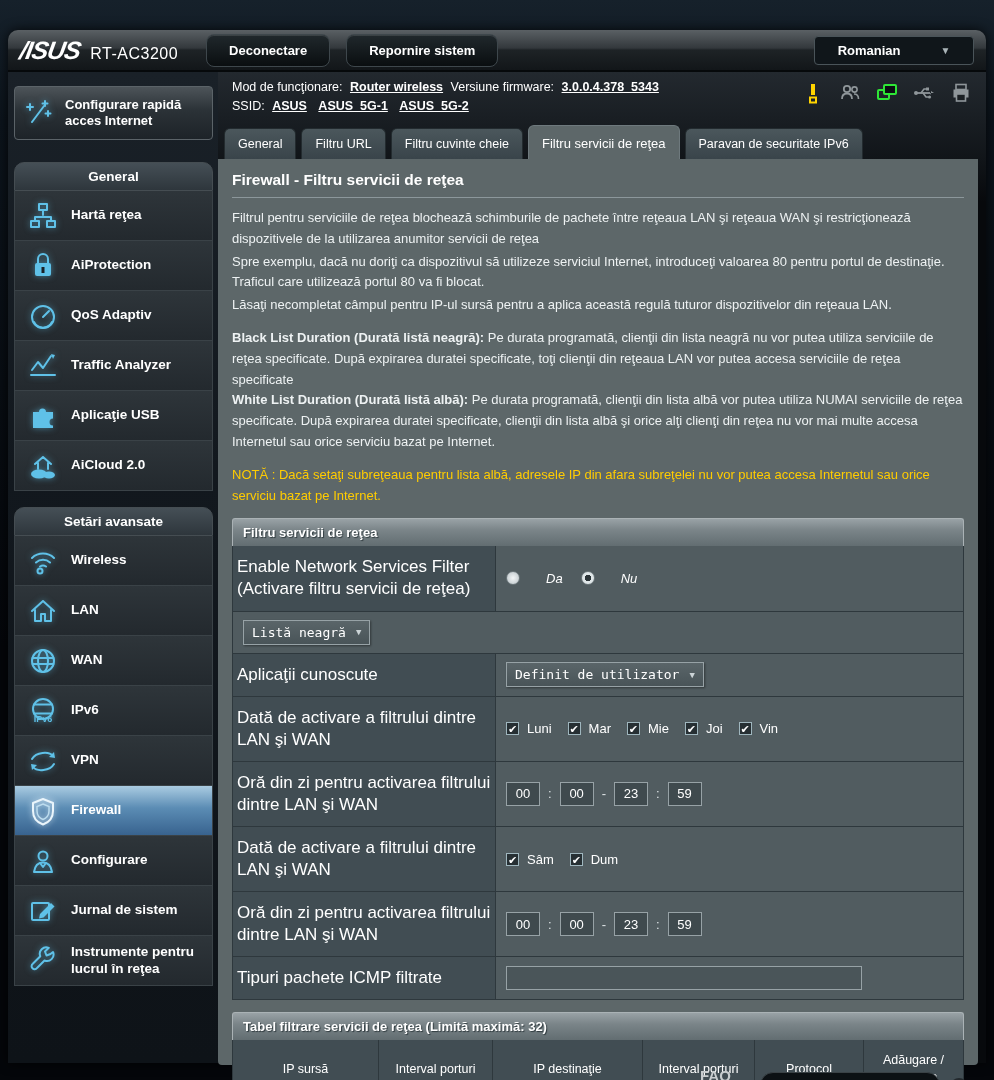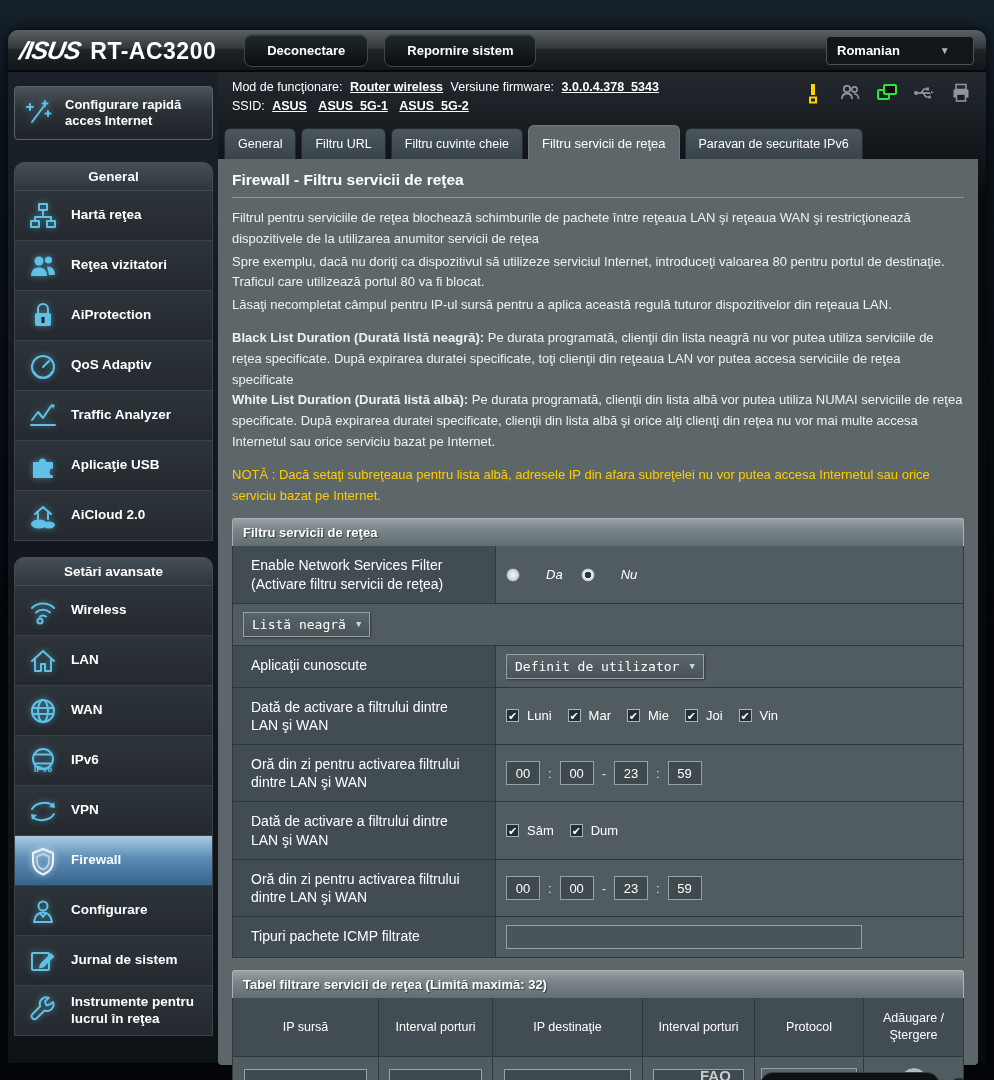--- a/index.html
+++ b/index.html
@@ -10,27 +10,27 @@
   .window { position:absolute; left:8px; top:30px; width:978px; height:1033px;
             border-radius:10px 10px 0 0; background:#0d1318; box-shadow:0 0 12px rgba(0,0,0,.8); }
 
   
   .topbar { height:42px; border-radius:10px 10px 0 0; display:flex; align-items:center;
             background:linear-gradient(180deg,#5a6064 0%,#33383c 45%,#1e2326 50%,#121619 100%);
             border-bottom:2px solid #06090b; padding:0 12px; }
   .brand { display:flex; align-items:baseline; gap:10px; margin-right:28px; }
   .brand-logo { color:#fff; font-size:25px; font-weight:bold; font-style:italic;
                 letter-spacing:-1px; transform:skewX(-10deg); }
-  .brand-model { color:#fff; font-size:23px; font-weight:bold; letter-spacing:.5px; }
+  .brand-model { color:#fff; font-size:16px; font-weight:normal; letter-spacing:.5px; }
   .hbtn { background:linear-gradient(180deg,#20282c 0%,#0a0e10 100%); border:1px solid #3e474c;
           border-radius:8px; color:#fff; font-weight:bold; font-size:13px; padding:8px 22px;
           margin-right:16px; cursor:pointer; box-shadow:inset 0 1px 0 rgba(255,255,255,.12); }
-  .lang { margin-left:auto; width:148px; background:#10161a; border:1px solid #4a5459;
+  .lang { margin-left:auto; width:160px; background:#10161a; border:1px solid #4a5459;
           border-radius:4px; color:#fff; font-weight:bold; font-size:13px; padding:6px 10px;
-          display:flex; align-items:center; justify-content:flex-start; cursor:pointer;gap:40px; }
+          display:flex; align-items:center; justify-content:center; cursor:pointer;gap:40px; }
   .lang .arr { color:#aab4b8; font-size:10px; }
 
   
   .cols { display:flex; height:991px; }
   .sidebar { width:210px; background:linear-gradient(180deg,#1a2128 0%,#12181e 40%,#0e1318 100%);
              padding:14px 5px 0 6px; }
   .rightcol { width:768px; background:linear-gradient(180deg,#23292f 0%,#101418 90px,#07090c 130px); }
 
   
   .quick { background:linear-gradient(180deg,#4d5459 0%,#2b3237 45%,#1d2328 100%);
@@ -75,22 +75,22 @@
   .note { color:#ffcc00; font-size:13px; line-height:1.6; margin-top:12px; }
 
   
   .section-hd { margin-top:12px; background:linear-gradient(180deg,#99a2a6 0%,#7b8589 40%,#626d71 100%);
                 border:1px solid #aab2b5; border-bottom:none; border-radius:3px 3px 0 0;
                 color:#fff; font-weight:bold; font-size:13px; padding:6px 10px;
                 text-shadow:1px 1px 1px #2f3a3e; }
   .ftable { border:1px solid #2e383d; border-top:none; }
   .frow { display:flex; border-bottom:1px solid #2e383d; }
   .frow:last-child { border-bottom:none; }
-  .fcell-l { width:263px; flex:0 0 263px; background:#414d53; color:#fff; font-size:14px;
-             padding:10px 18px; border-right:1px solid #2e383d; line-height:1.3; }
+  .fcell-l { width:263px; flex:0 0 263px; background:#414d53; color:#fff; font-size:17px;
+             padding:10px 4px; border-right:1px solid #2e383d; line-height:1.3; }
   .fcell-r { flex:1; background:#515c60; padding:8px 10px; display:flex; align-items:center;
              color:#fff; font-size:13px; gap:4px; }
 
   .radio { width:14px; height:14px; border-radius:50%; background:radial-gradient(#f2f5f6,#b9c2c6);
            border:1px solid #6b767a; display:inline-block; vertical-align:-2px; cursor:pointer; }
   .radio.sel { background:radial-gradient(#2b3438 0 35%,#dfe6e8 40%); }
   .radio-lb { margin:0 14px 0 22px;font-style:italic; }
 
   .select { background:linear-gradient(180deg,#5a6569 0%,#495458 100%); border:1px solid #97a2a6;
             color:#fff; font-family:"DejaVu Sans Mono", monospace; font-size:13px;
@@ -176,31 +176,20 @@
       <div class="side-item">
         <span class="sicon">
           <svg viewBox="0 0 32 32">
               <rect class="st" x="12" y="4" width="8" height="6"></rect>
               <rect class="st" x="4" y="21" width="8" height="6"></rect>
               <rect class="st" x="20" y="21" width="8" height="6"></rect>
               <path class="st" d="M16 10v5M8 21v-4h16v4"></path>
             </svg>
         </span>
         <span class="side-label">Hartă reţea</span>
-      </div>
-      <div class="side-item">
-        <span class="sicon">
-          <svg viewBox="0 0 32 32">
-              <circle class="fl" cx="12" cy="11" r="4.5"></circle>
-              <path class="fl" d="M4 26c0-6 3.5-8.5 8-8.5S20 20 20 26z"></path>
-              <circle class="fl" cx="21.5" cy="10" r="3.5"></circle>
-              <path class="fl" d="M20 16.5c4.5-.5 8 2.5 8 8.5h-6z"></path>
-            </svg>
-        </span>
-        <span class="side-label">Reţea vizitatori</span>
       </div>
       <div class="side-item">
         <span class="sicon">
           <svg viewBox="0 0 32 32">
               <rect class="fl" x="8" y="13" width="16" height="13" rx="2"></rect>
               <path class="st" d="M11 13V9a5 5 0 0 1 10 0v4"></path>
               <rect x="14.5" y="17" width="3" height="6" fill="#1a2126"></rect>
             </svg>
         </span>
         <span class="side-label">AiProtection</span>

